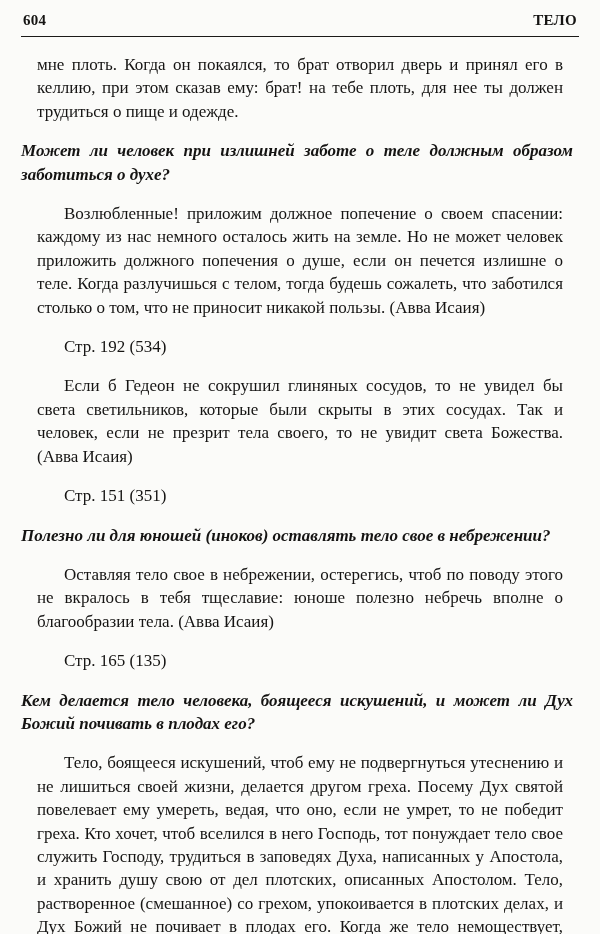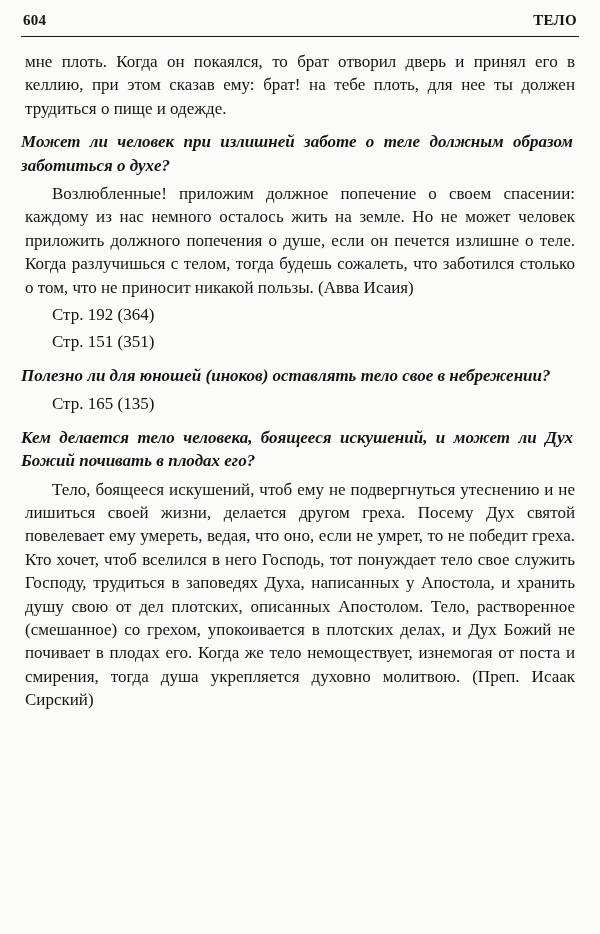--- a/index.html
+++ b/index.html
@@ -28,21 +28,21 @@
     border-bottom: 1.7px solid #1b1a18;
     margin-bottom: 13px;
   }
   .page-number { font-weight: 600; }
   .section-title { font-weight: 600; margin-left: 12px; }
   .page-body {
     font-size: 17px;
     line-height: 23.4px;
     text-align: justify;
   }
-  p { margin: 4px; }
+  p { margin: 16px; }
   .para { text-indent: 27px; }
   .para.no-indent { text-indent: 0; }
   .ref { text-indent: 27px; text-align: left; }
   .question {
     font-size: 17px;
     font-weight: bold;
     font-style: italic;
     margin: 10px 6px 5px 0;
     text-align: justify;
     text-indent: 0;
@@ -55,22 +55,24 @@
 <header class="page-header">
   <span class="page-number">604</span>
   <span class="section-title">ТЕЛО</span>
 </header>
 
 <main class="page-body">
   <p class="para no-indent">мне плоть. Когда он покаялся, то брат отворил дверь и принял его в келлию, при этом сказав ему: брат! на тебе плоть, для нее ты должен трудиться о пище и одежде.</p>
 
   <p class="question">Может ли человек при излишней заботе о теле должным образом заботиться о духе?</p>
   <p class="para">Возлюбленные! приложим должное попечение о своем спасении: каждому из нас немного осталось жить на земле. Но не может человек приложить должного попечения о душе, если он печется излишне о теле. Когда разлучишься с телом, тогда будешь сожалеть, что заботился столько о том, что не приносит никакой пользы. (Авва Исаия)</p>
-  <p class="ref">Стр. 192 (364)</p>
+  <p class="ref">Стр. 192 (534)</p>
 
+  <p class="para">Если б Гедеон не сокрушил глиняных сосудов, то не увидел бы света светильников, которые были скрыты в этих сосудах. Так и человек, если не презрит тела своего, то не увидит света Божества. (Авва Исаия)</p>
   <p class="ref">Стр. 151 (351)</p>
 
   <p class="question">Полезно ли для юношей (иноков) оставлять тело свое в небрежении?</p>
+  <p class="para">Оставляя тело свое в небрежении, остерегись, чтоб по поводу этого не вкралось в тебя тщеславие: юноше полезно небречь вполне о благообразии тела. (Авва Исаия)</p>
   <p class="ref">Стр. 165 (135)</p>
 
   <p class="question">Кем делается тело человека, боящееся искушений, и может ли Дух Божий почивать в плодах его?</p>
   <p class="para">Тело, боящееся искушений, чтоб ему не подвергнуться утеснению и не лишиться своей жизни, делается другом греха. Посему Дух святой повелевает ему умереть, ведая, что оно, если не умрет, то не победит греха. Кто хочет, чтоб вселился в него Господь, тот понуждает тело свое служить Господу, трудиться в заповедях Духа, написанных у Апостола, и хранить душу свою от дел плотских, описанных Апостолом. Тело, растворенное (смешанное) со грехом, упокоивается в плотских делах, и Дух Божий не почивает в плодах его. Когда же тело немоществует, изнемогая от поста и смирения, тогда душа укрепляется духовно молитвою. (Преп. Исаак Сирский)</p>
 </main>
 
 </body></html>

